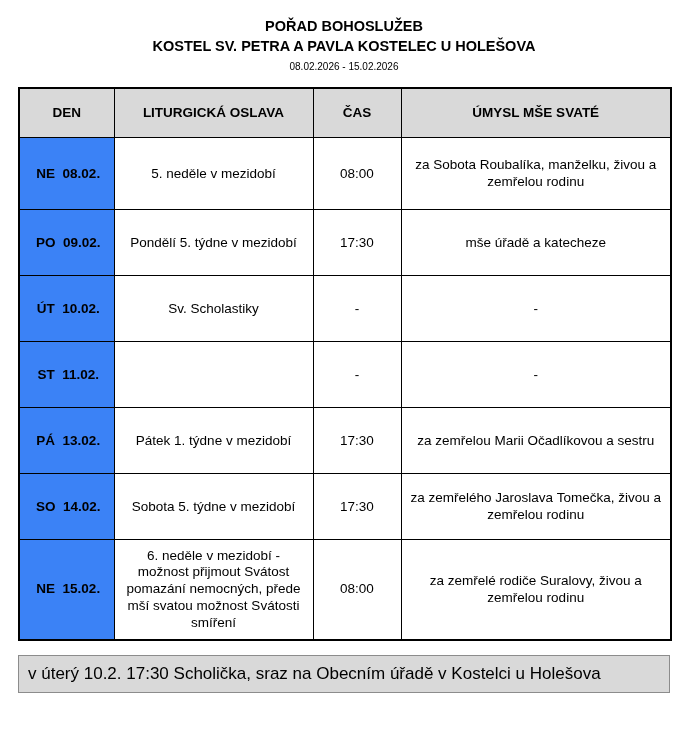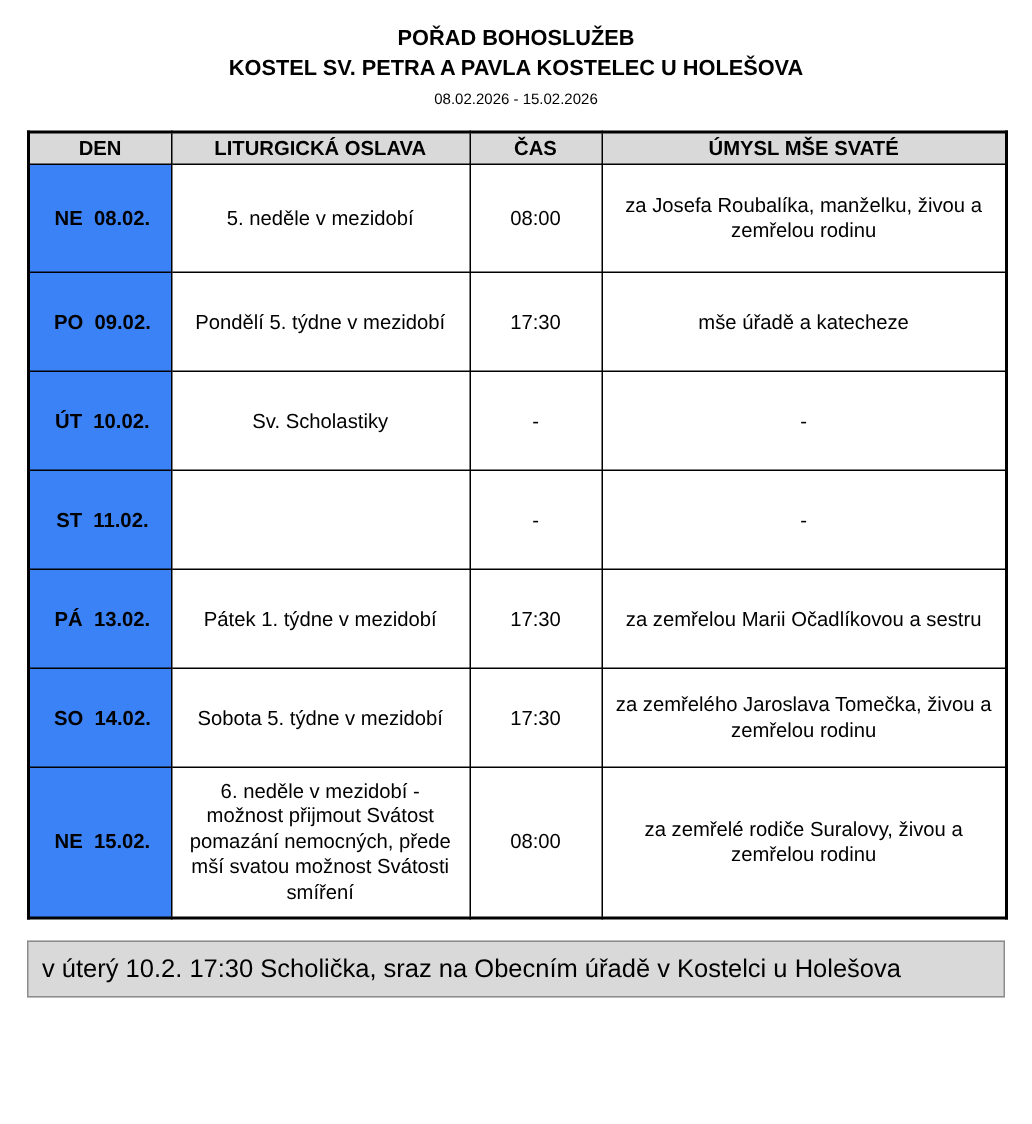--- a/index.html
+++ b/index.html
@@ -30,21 +30,21 @@
     text-align: center;
     vertical-align: middle;
     padding: 3px 6px;
     line-height: 1.25;
     overflow-wrap: break-word;
   }
   .schedule th {
     background: #d9d9d9;
     font-weight: bold;
     height: 21px;
-    padding: 2px 4px;
+    padding: 16px 4px;
   }
   .schedule td.day {
     background: #3b82f6;
     font-weight: bold;
     text-align: center;
     padding-left: 9px;
     white-space: nowrap;
   }
   .schedule tr.row { height: 66px; }
   .schedule tr.row:first-child { height: 72px; }
@@ -89,21 +89,21 @@
         <th>LITURGICKÁ OSLAVA</th>
         <th>ČAS</th>
         <th>ÚMYSL MŠE SVATÉ</th>
       </tr>
     </thead>
     <tbody>
         <tr class="row">
           <td class="day">NE&nbsp;&nbsp;08.02.</td>
           <td class="celebration">5. neděle v mezidobí</td>
           <td class="time">08:00</td>
-          <td class="intention">za Josefa Roubalíka, manželku, živou a zemřelou rodinu</td>
+          <td class="intention">za Sobota Roubalíka, manželku, živou a zemřelou rodinu</td>
         </tr>
         <tr class="row">
           <td class="day">PO&nbsp;&nbsp;09.02.</td>
           <td class="celebration">Pondělí 5. týdne v mezidobí</td>
           <td class="time">17:30</td>
           <td class="intention">mše úřadě a katecheze</td>
         </tr>
         <tr class="row">
           <td class="day">ÚT&nbsp;&nbsp;10.02.</td>
           <td class="celebration">Sv. Scholastiky</td>

